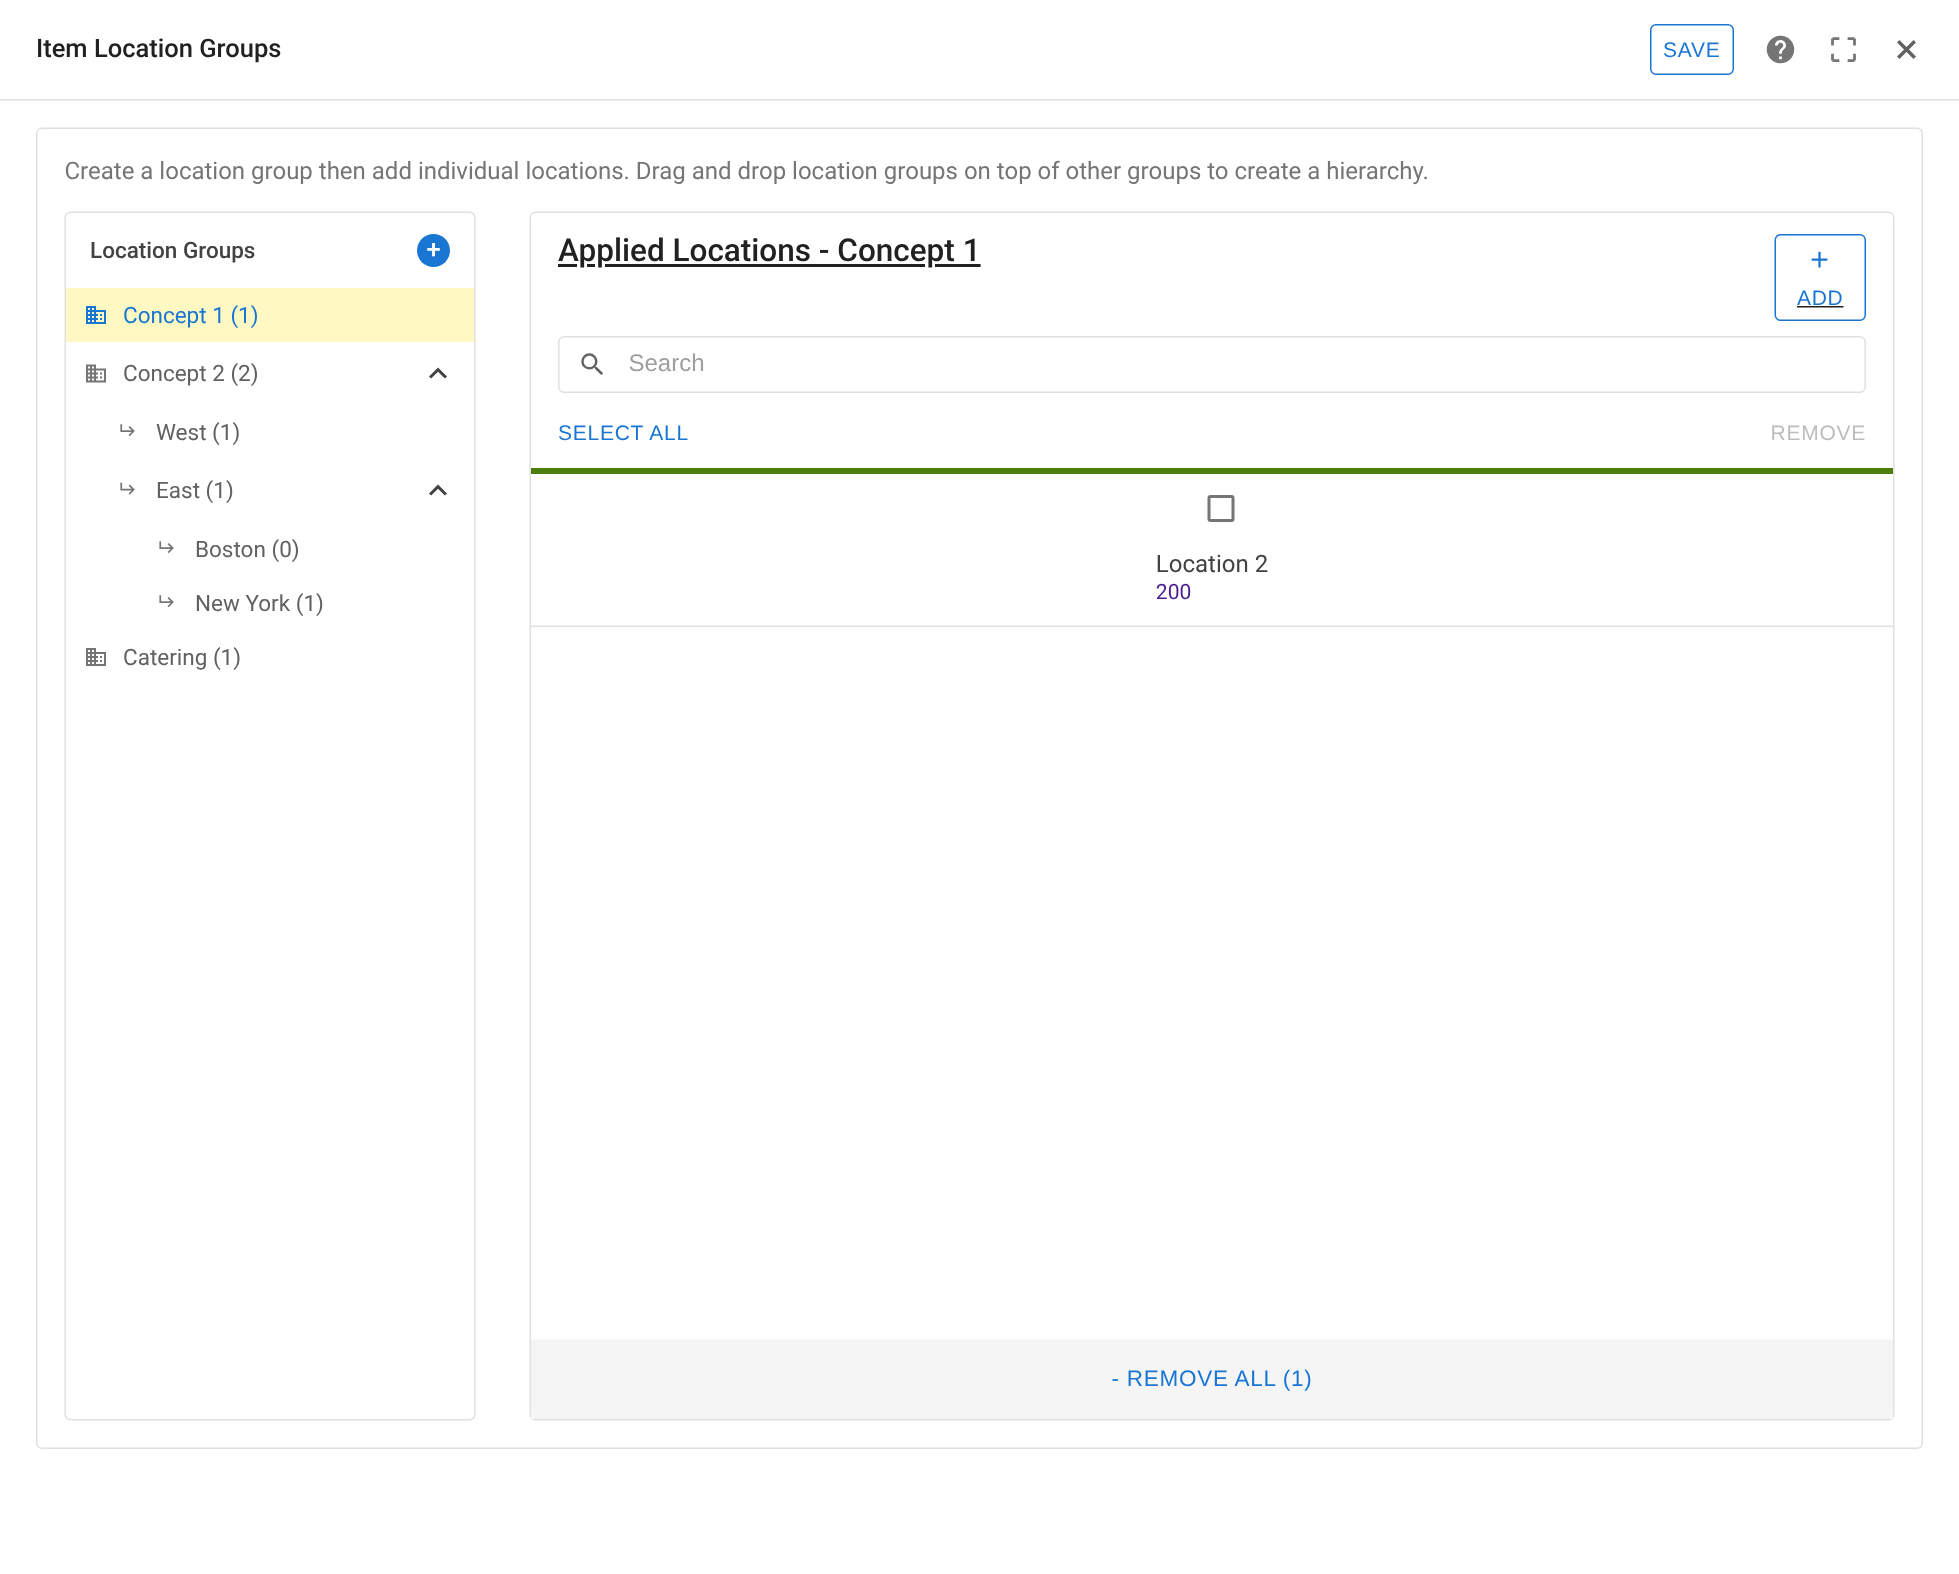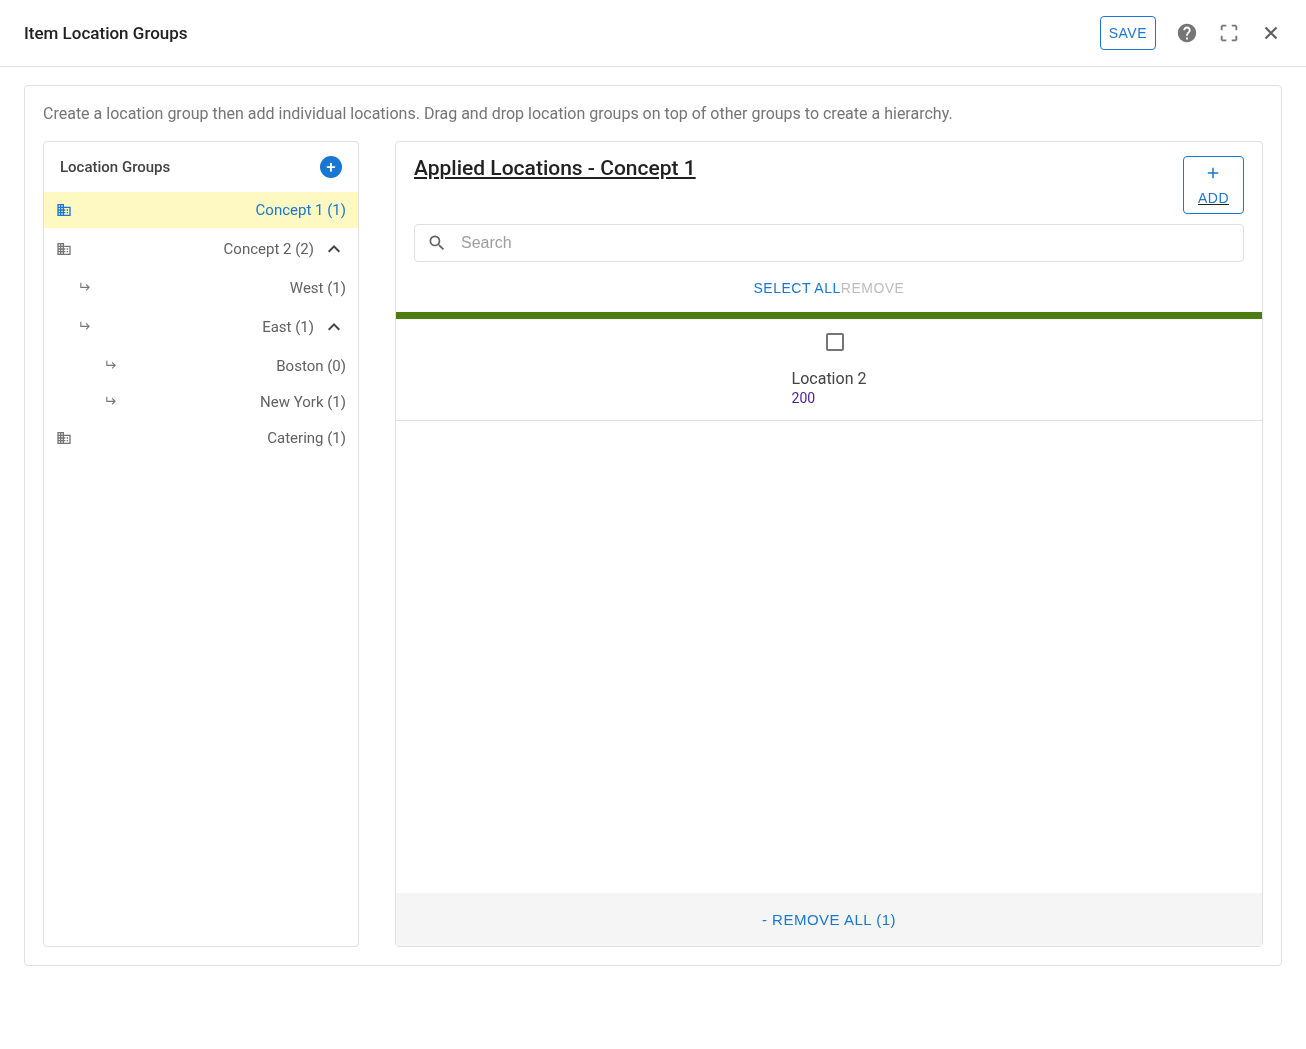--- a/index.html
+++ b/index.html
@@ -69,27 +69,26 @@
       font-size: 16px;
       padding: 0 18px 18px 18px;
     }
     .columns {
       display: flex;
       gap: 36px;
       padding: 0 18px 18px 18px;
       align-items: stretch;
     }
     .sidebar {
-      width: 316px;
+      width: 274px;
       border: 1px solid #e0e0e0;
       border-radius: 4px;
       display: flex;
       flex-direction: column;
       min-height: 806px;
-      text-align: right;
     }
     .sidebar-header {
       display: flex;
       align-items: center;
       justify-content: space-between;
       padding: 14px 16px;
     }
     .sidebar-header-title {
       font-size: 15px;
       font-weight: 500;
@@ -219,23 +218,23 @@
       flex: 1;
       font-size: 16px;
       color: #424242;
       background: transparent;
     }
     .search-input::placeholder {
       color: #9e9e9e;
     }
     .action-row {
       display: flex;
-      justify-content: center;
+      justify-content: space-between;
       padding: 4px 18px 16px 18px;
-      border-bottom: 7px solid #4d7c0f;
+      border-bottom: 4px solid #4d7c0f;
     }
     .link-btn {
       background: none;
       border: none;
       color: #1976d2;
       font-weight: 500;
       letter-spacing: 0.5px;
       font-size: 14px;
       cursor: pointer;
     }

